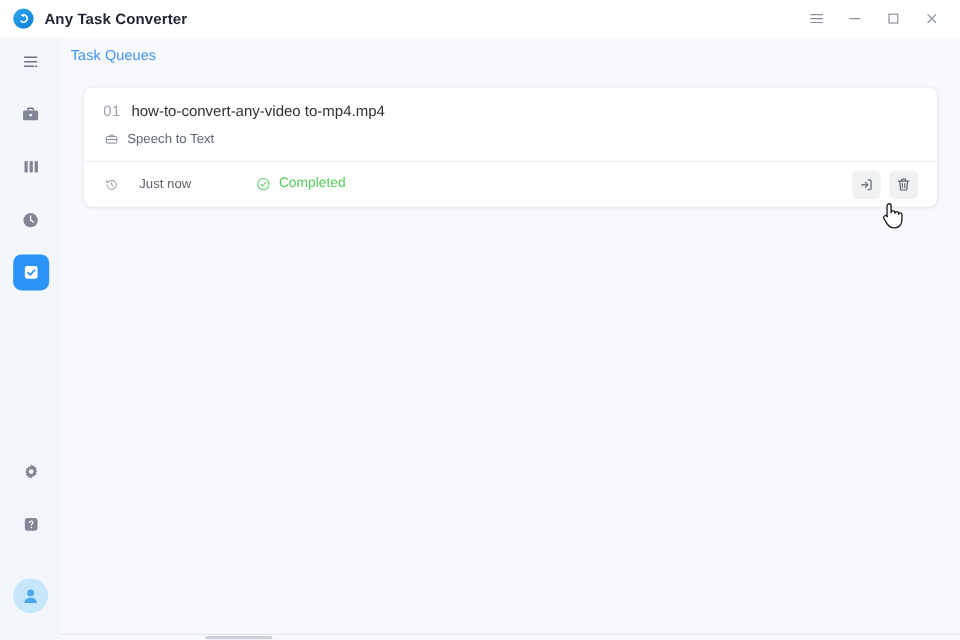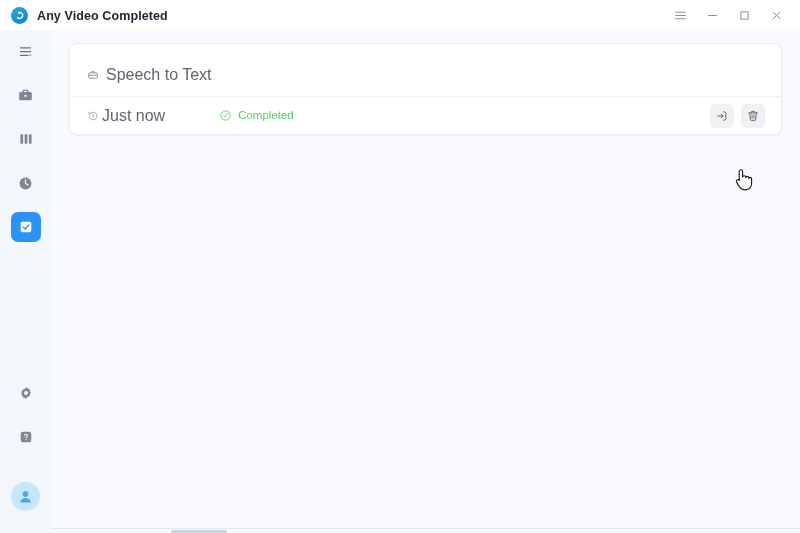--- a/index.html
+++ b/index.html
@@ -146,33 +146,33 @@
     color: #2c3238;
   }
   .meta-row {
     display: flex;
     align-items: center;
     gap: 7px;
     margin-top: 9px;
     color: #6d747d;
   }
   .meta-row .mi { display:flex; align-items:center; justify-content:center; width:13px; height:13px; color:#7b828b; flex:0 0 13px;}
-  .meta-text { font-size: 16px; color: #5f666f; }
+  .meta-text { font-size: 11px; color: #5f666f; }
   .card-divider {
     height: 1px;
     background: #eef0f4;
     margin: 12px -16px 0 -16px;
   }
   .status-row {
     display: flex;
     align-items: center;
     height: 37px;
     position: relative;
   }
-  .status-time { display:flex; align-items:center; gap:3px; }
+  .status-time { display:flex; align-items:center; gap:17px; }
   .status-time .mi { width:13px; height:13px; display:flex; align-items:center; justify-content:center; color:#8b9199; }
   .status-time .meta-text { color:#5f666f; }
   .status-state {
     display: flex; align-items: flex-start; gap: 6px;
     margin-left: 54px;
   }
   .status-state .meta-text { color: #54cc5a; font-size: 11.5px; }
   .card-actions {
     margin-left: auto;
     display: flex;
@@ -219,21 +219,21 @@
 
 <div class="app">
 
   <div class="titlebar">
     <div class="app-logo">
       <svg width="12" height="12" viewBox="0 0 24 24" fill="none">
         <path d="M7 15a6 6 0 1 0 1.5-9.5" stroke="#ffffff" stroke-width="2.6" stroke-linecap="round"></path>
         <path d="M12 3.5 L8.2 6.3 L12.4 8.6 Z" fill="#ffffff"></path>
       </svg>
     </div>
-    <div class="app-title">Any Video Completed</div>
+    <div class="app-title">Any Task Converter</div>
     <div class="win-controls">
       <div class="wc">
         <svg width="13" height="13" viewBox="0 0 16 16">
             <g stroke="currentColor" stroke-width="1.2" stroke-linecap="round">
           <line x1="2" y1="4" x2="14" y2="4"></line>
               <line x1="2" y1="8" x2="14" y2="8"></line>
               <line x1="2" y1="12" x2="14" y2="12"></line>
         </g>
           </svg>
       </div>
@@ -323,25 +323,32 @@
       <div class="avatar">
         <svg width="17" height="17" viewBox="0 0 20 20">
           <circle cx="10" cy="7.2" r="3.3" fill="#4aa8ea"></circle>
           <path d="M3.6 17c.6-3.4 3.2-5.2 6.4-5.2s5.8 1.8 6.4 5.2z" fill="#4aa8ea"></path>
         </svg>
       </div>
     </div>
 
     <div class="content">
 
+      <div class="content-header">
+        <div class="page-tab">Task Queues</div>
+      </div>
 
       <div class="content-scroll">
 
         <div class="task-card">
 
+          <div class="task-title-row">
+            <span class="task-index">01</span>
+            <span class="task-filename">how-to-convert-any-video to-mp4.mp4</span>
+          </div>
 
           <div class="meta-row">
             <span class="mi">
               <svg width="12" height="12" viewBox="0 0 20 20" fill="none">
                 <path d="M7.2 6.4V5.3c0-.5.4-.9.9-.9h3.8c.5 0 .9.4.9.9v1.1" stroke="currentColor" stroke-width="1.3"></path>
                 <rect x="2.8" y="6.4" width="14.4" height="9" rx="1.5" fill="none" stroke="currentColor" stroke-width="1.3"></rect>
                 <line x1="2.8" y1="10.4" x2="17.2" y2="10.4" stroke="currentColor" stroke-width="1.3"></line>
               </svg>
             </span>
             <span class="meta-text">Speech to Text</span>

